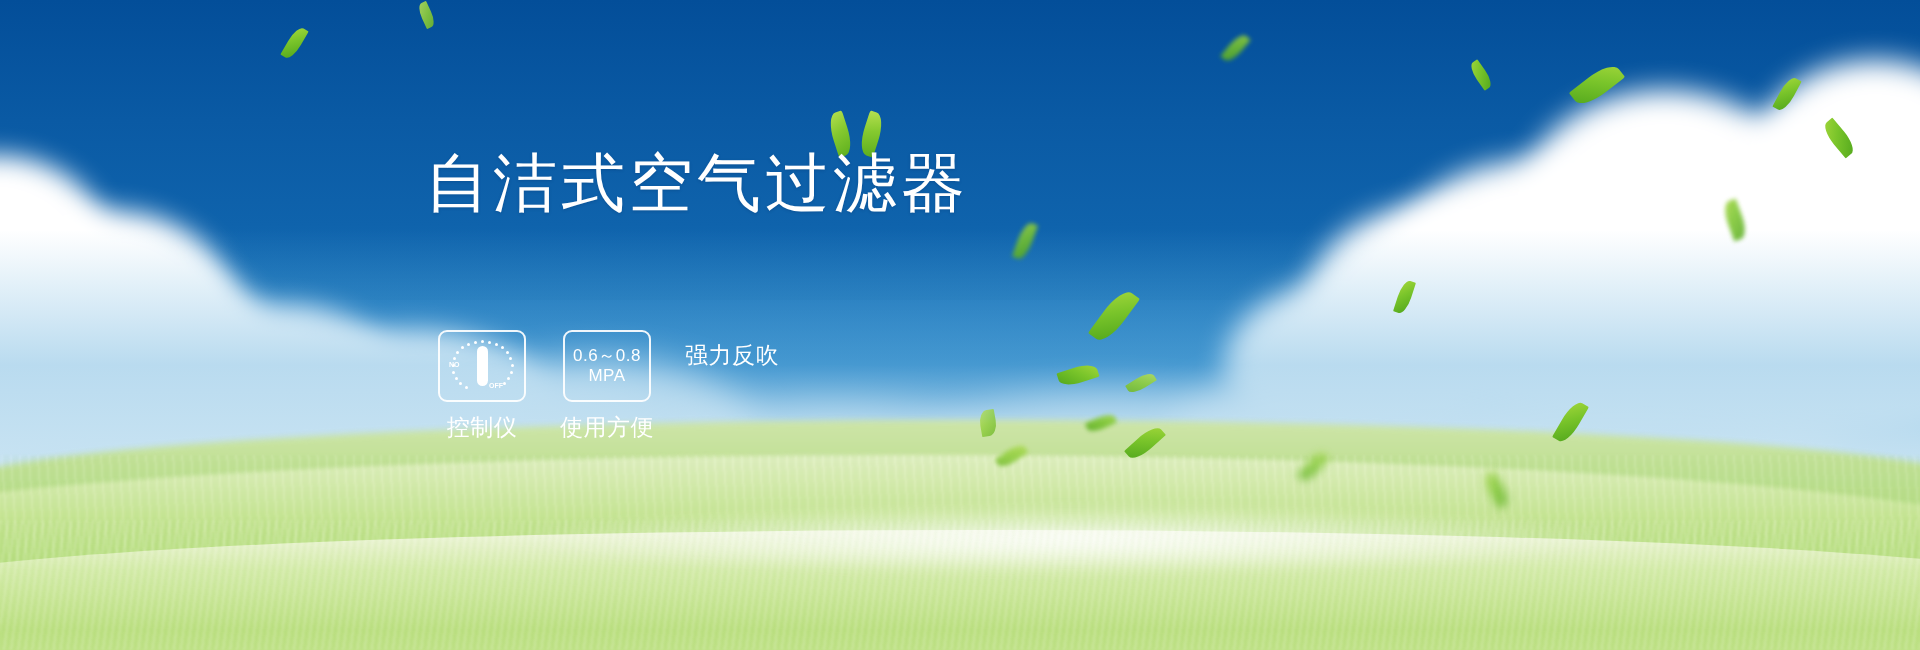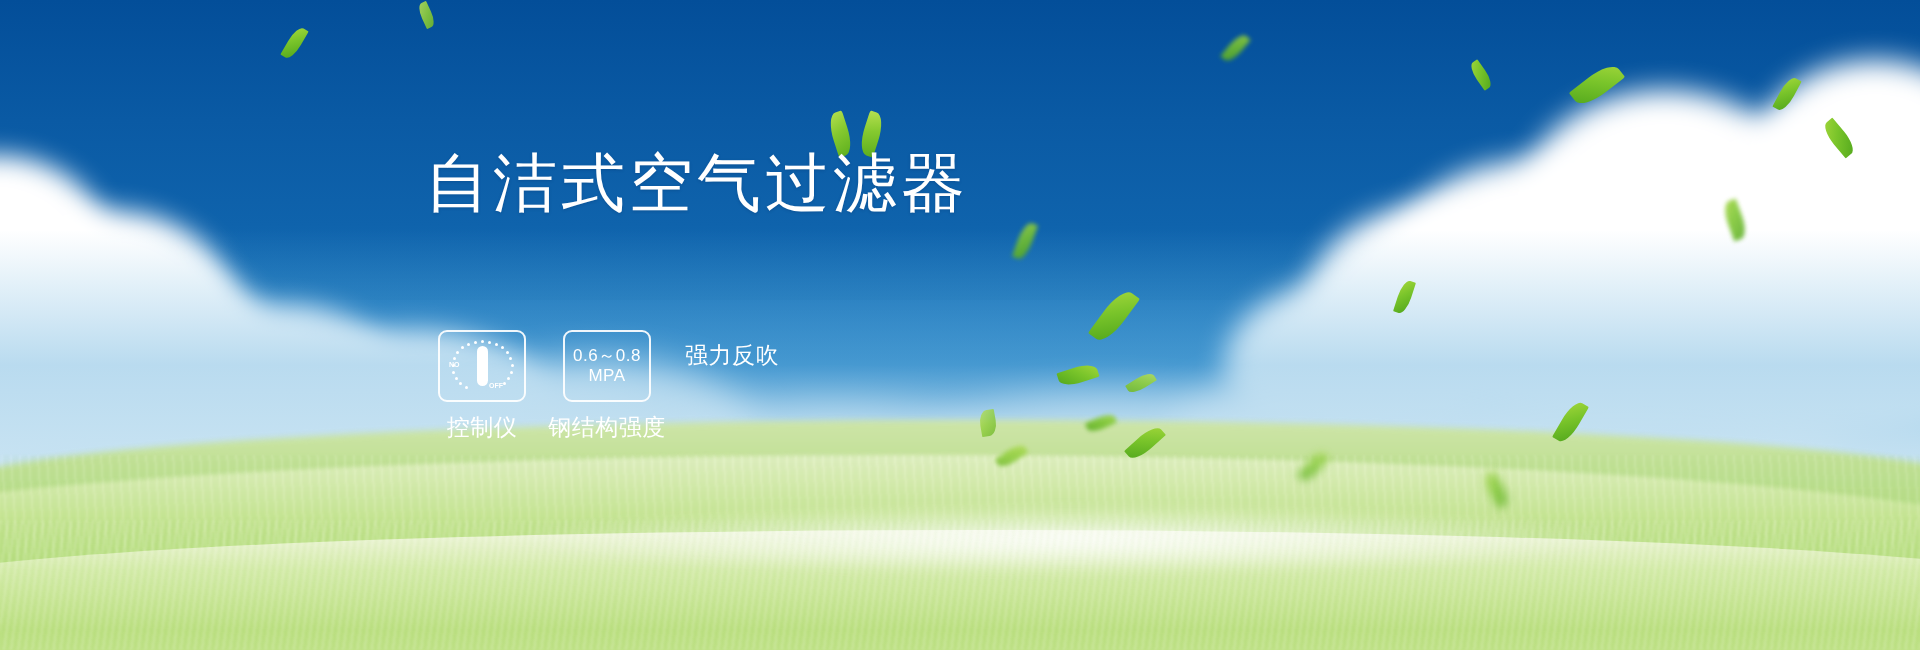--- a/index.html
+++ b/index.html
@@ -280,21 +280,21 @@
           </div>
         </div>
         <div class="feat-label">控制仪</div>
       </div>
 
       <div class="feat">
         <div class="feat-box">
           <div class="feat-txt">0.6～0.8
 MPA</div>
         </div>
-        <div class="feat-label">钢结构强度</div>
+        <div class="feat-label">使用方便</div>
       </div>
 
 
       <div class="feat">
         <div class="feat-label">强力反吹</div>
       </div>
 
 
     </div>
   </div>

